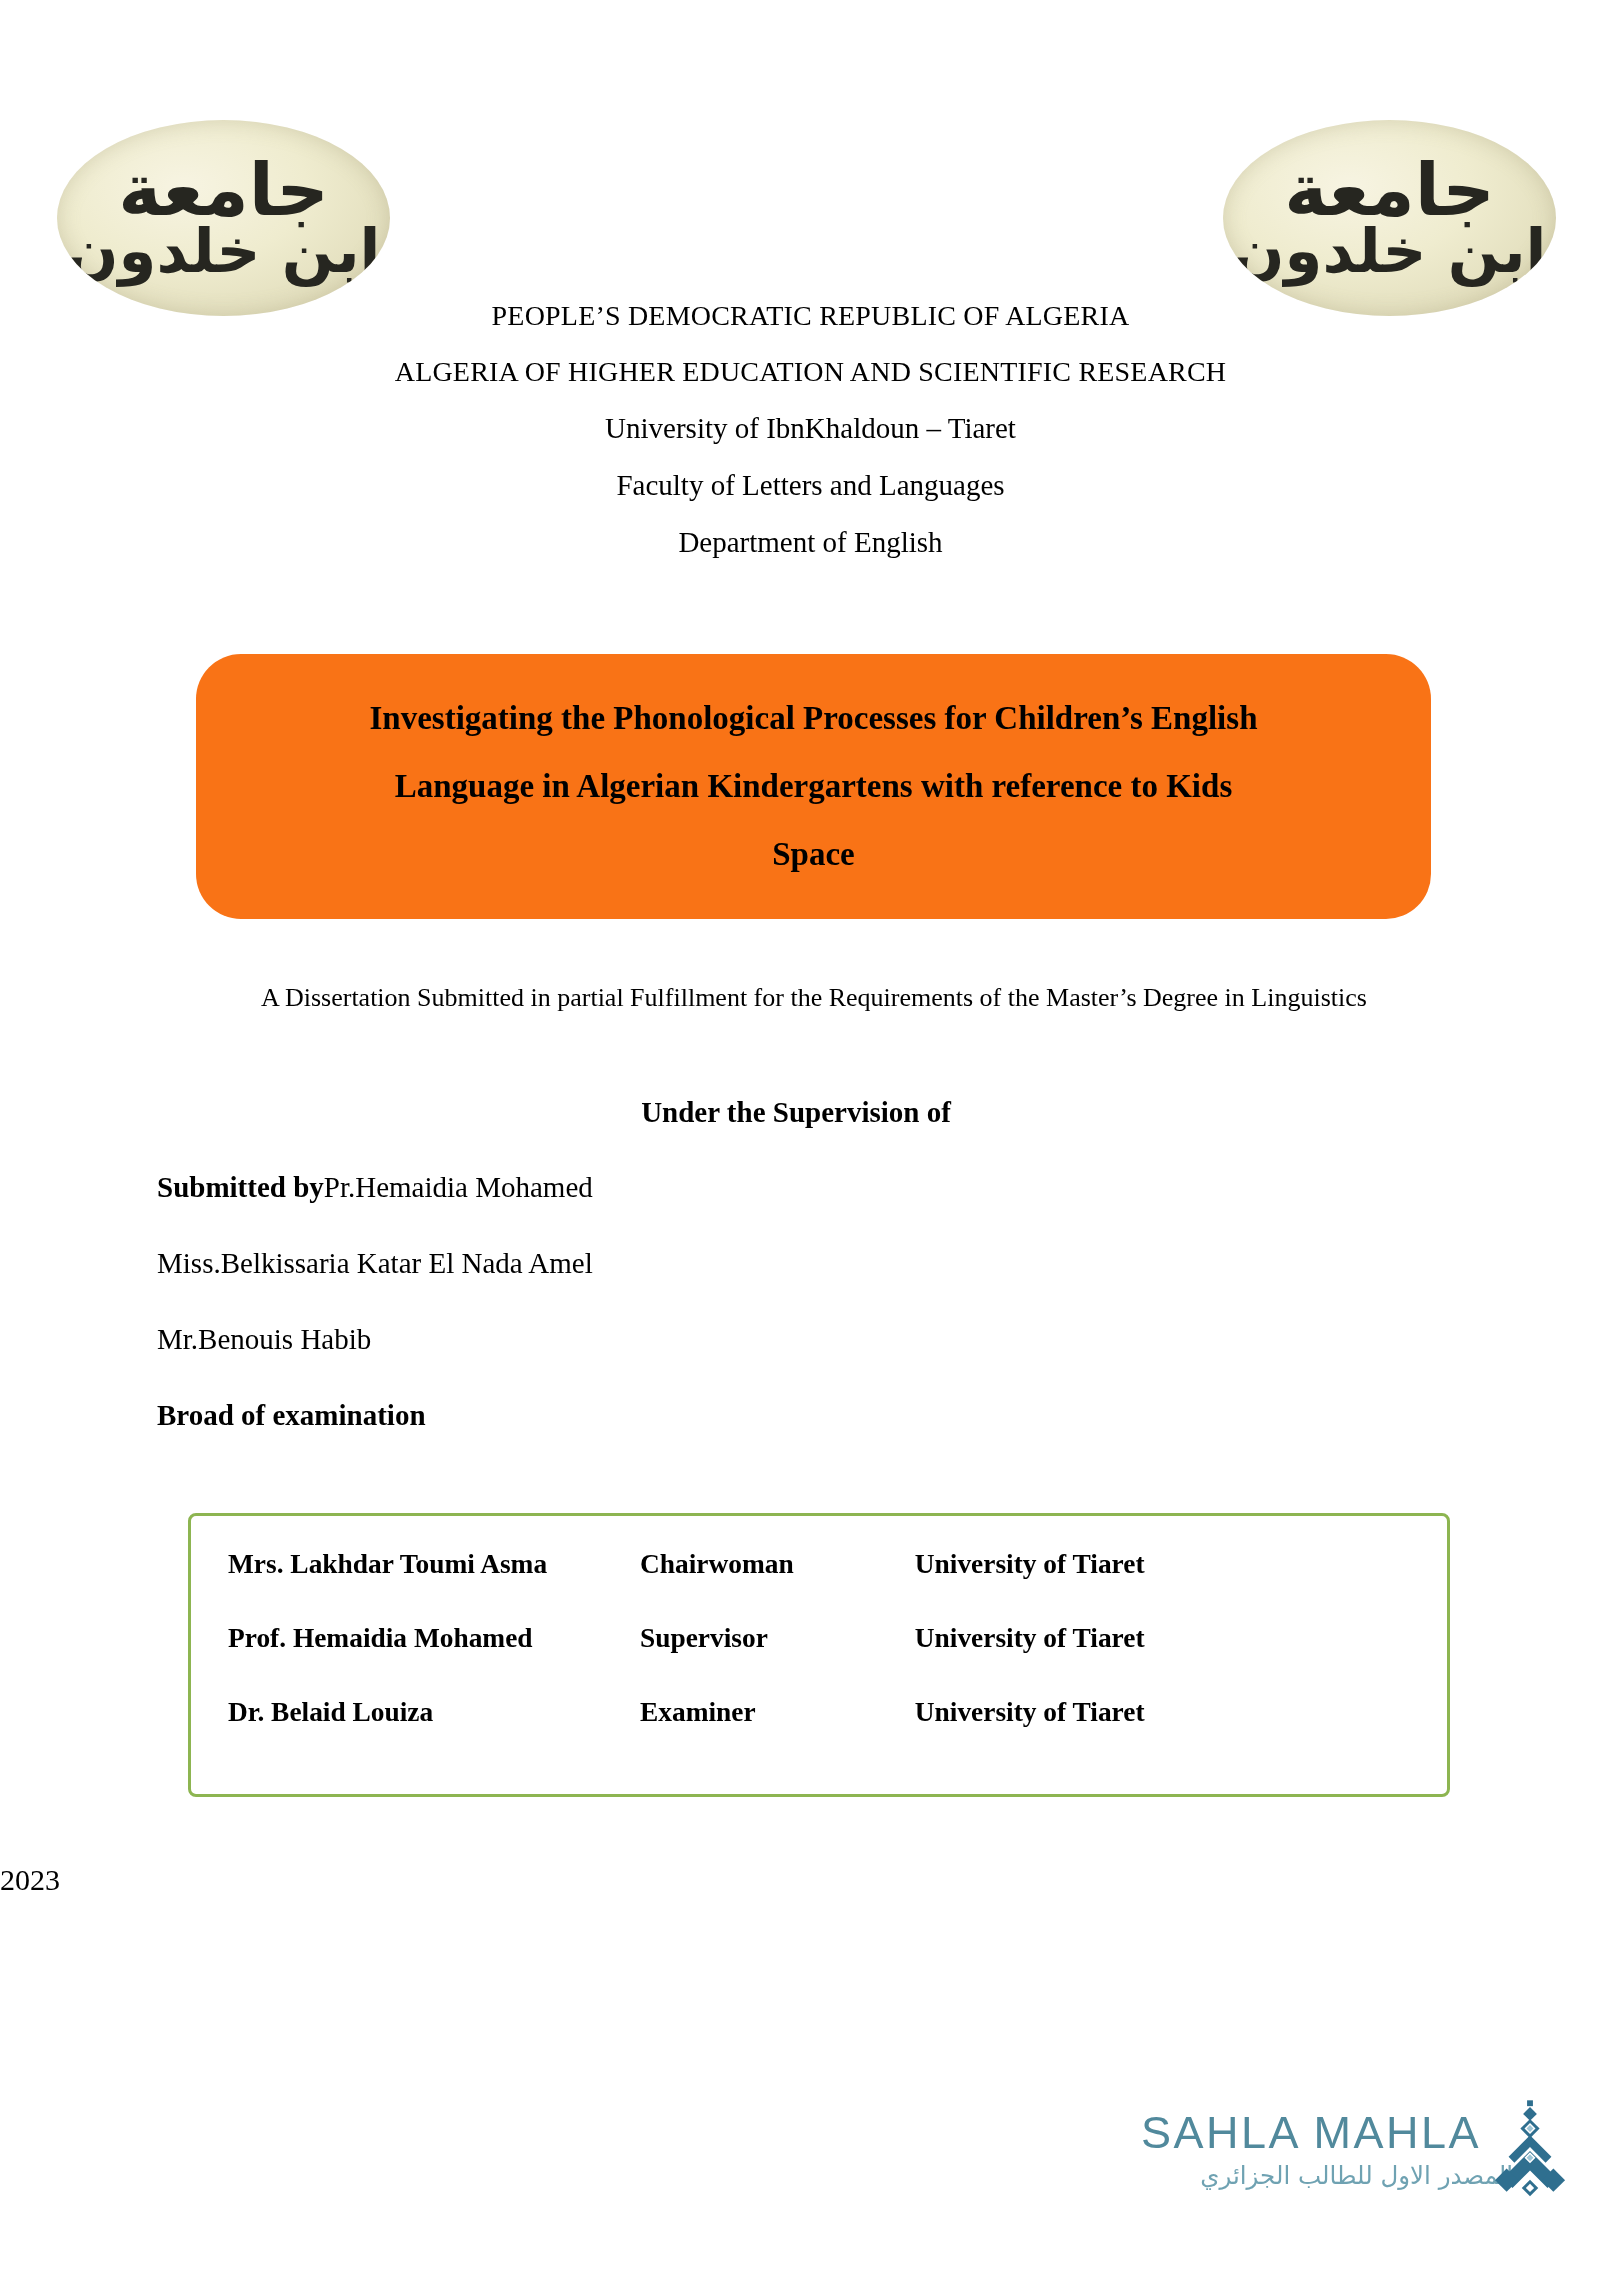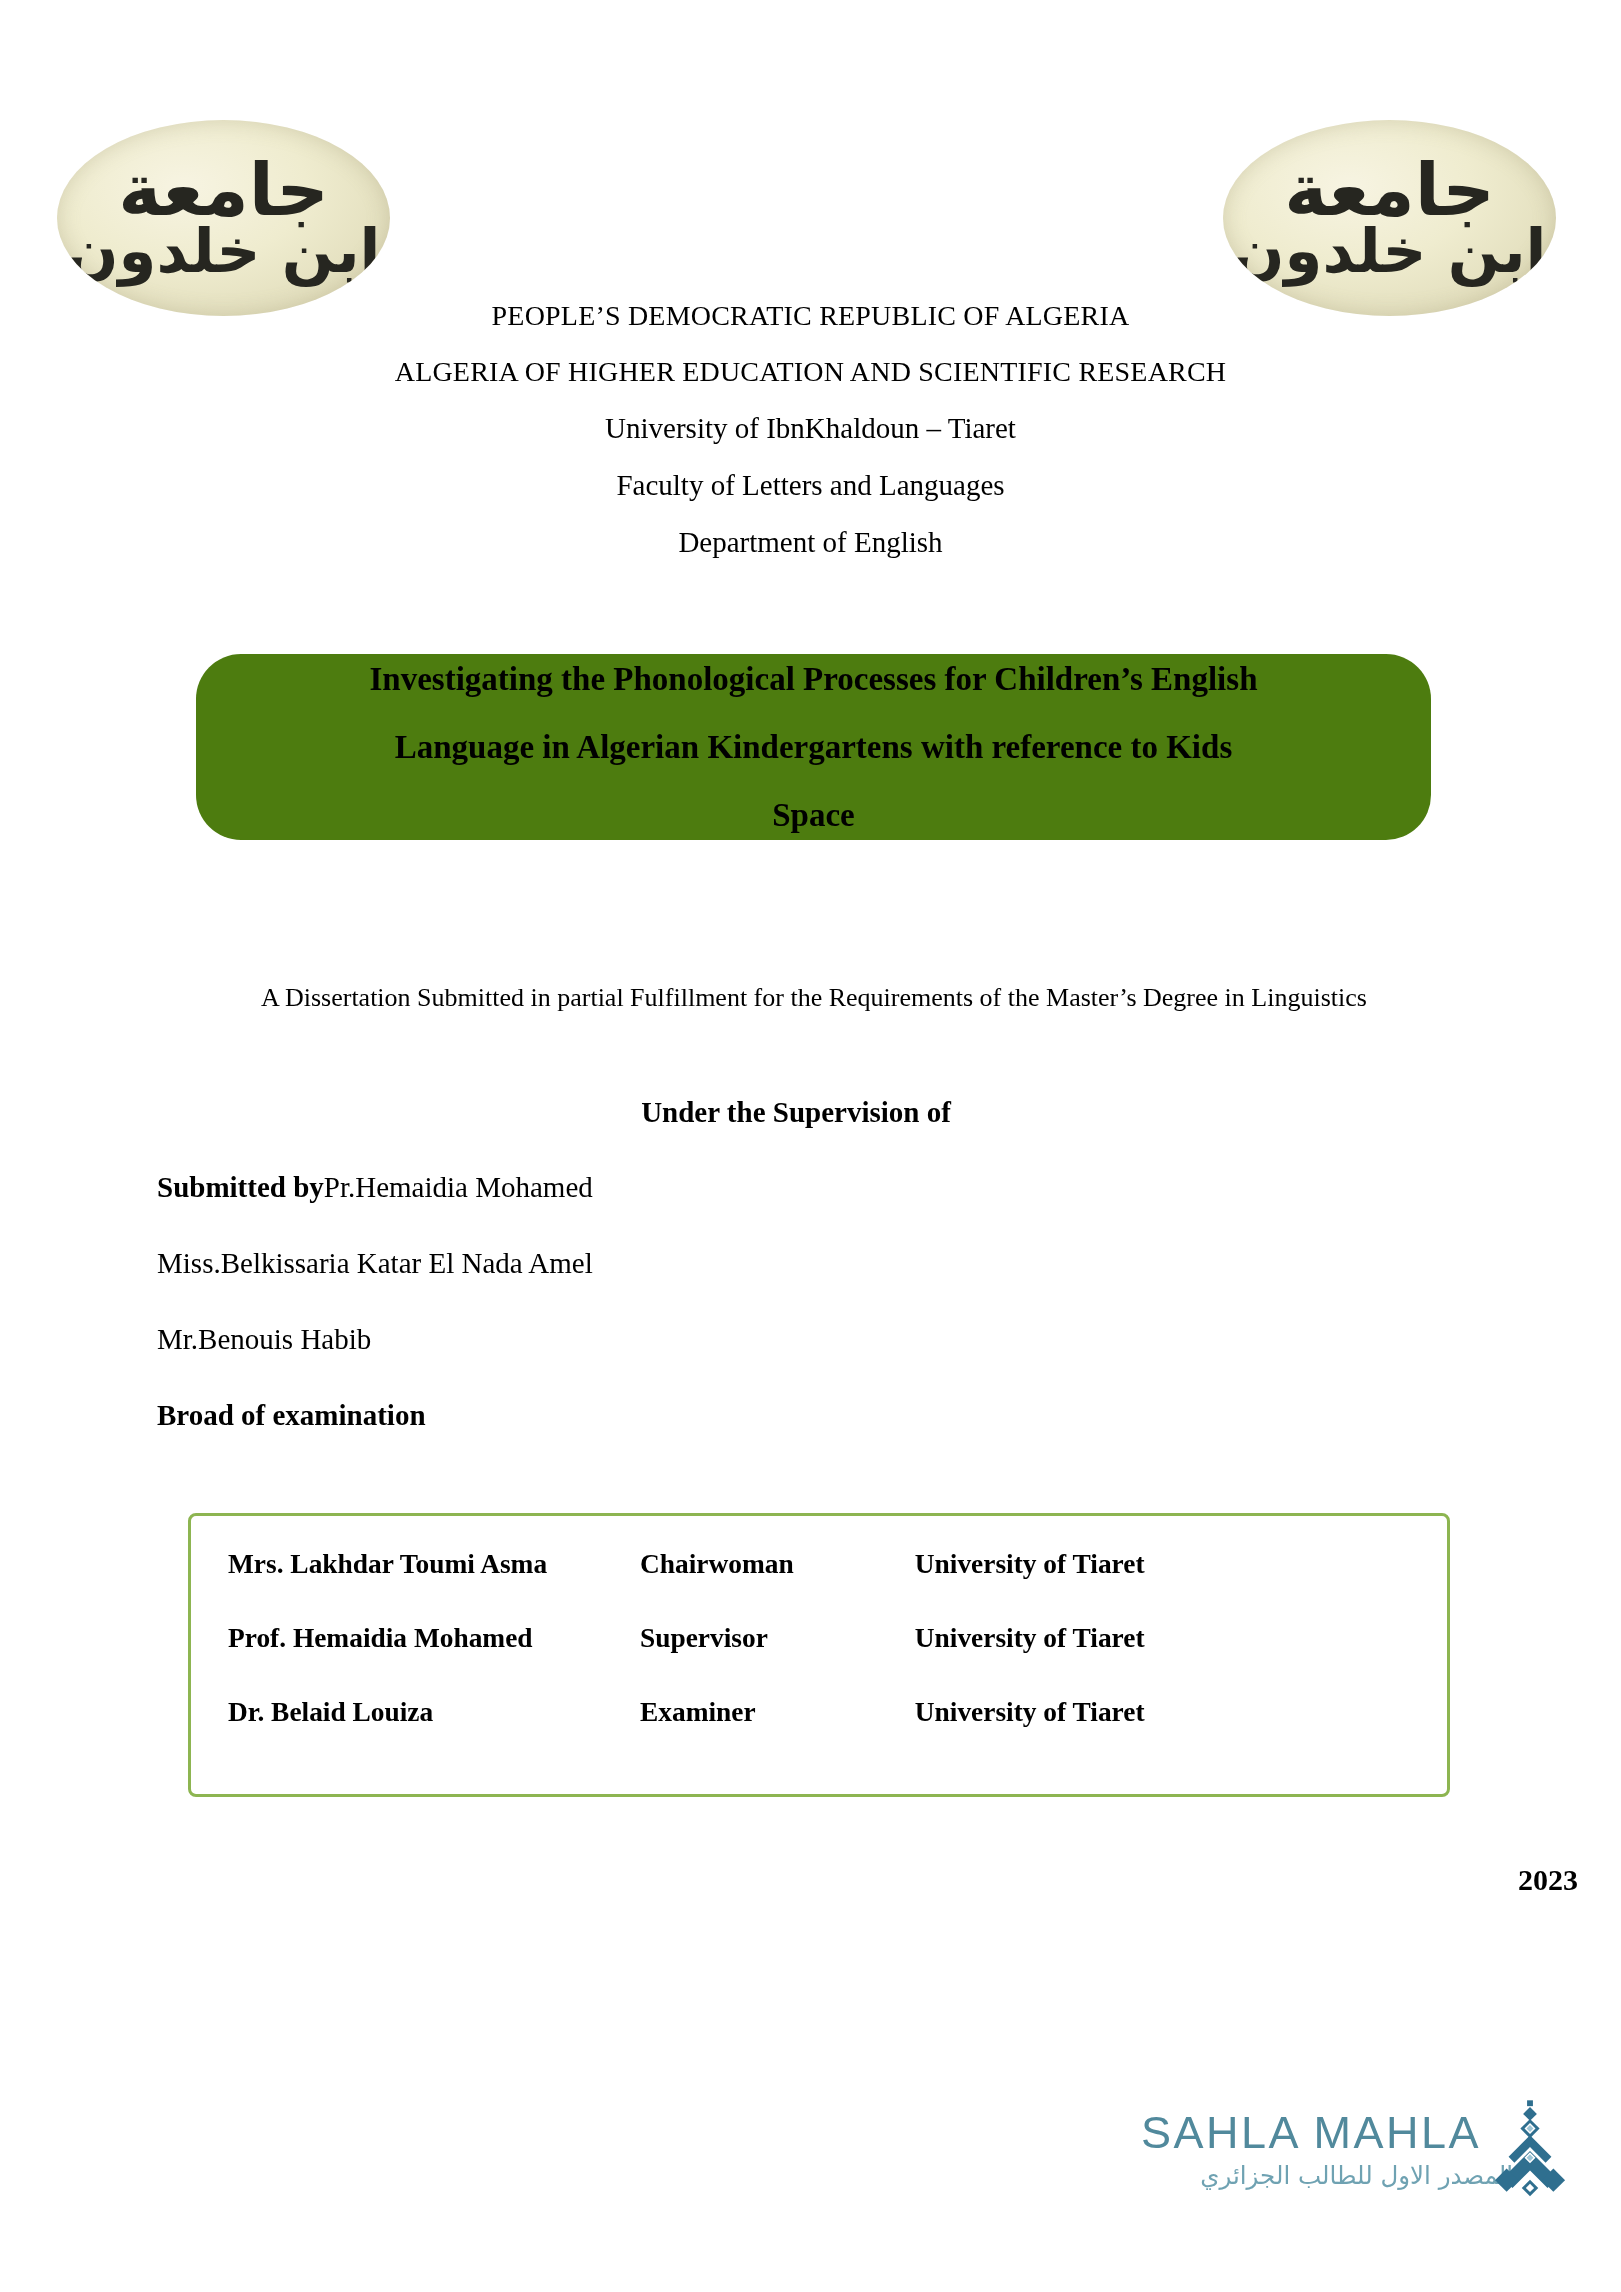--- a/index.html
+++ b/index.html
@@ -63,22 +63,22 @@
   }
   .hdr-line.small-caps { letter-spacing: 0.2px; }
   .hdr-line.l3, .hdr-line.l4, .hdr-line.l5 { font-size: 29px; }
 
   
   .title-banner {
     position: absolute;
     left: 196px;
     top: 654px;
     width: 1235px;
-    height: 186px;
-    background: #4d7c0f;
+    height: 265px;
+    background: #f97316;
     border-radius: 45px;
     display: flex;
     flex-direction: column;
     align-items: center;
     justify-content: center;
     box-sizing: border-box;
     padding: 13.7px 33px;
   }
   .title-line {
     font-size: 33px;
@@ -167,24 +167,24 @@
   .board-row:last-child { margin-bottom: 0; }
   .board-c1 { width: 412px; flex: 0 0 412px; }
   .board-c2 { width: 265px; flex: 0 0 265px; }
   .board-c3 { flex: 1 1 auto; text-align: left; padding-left: 9.8px; }
 
   
   .year {
     position: absolute;
     top: 1863px;
     left: 0; right: 0;
-    text-align: right;
+    text-align: left;
     padding-right: 43px;
     font-size: 30px;
-    font-weight: bold;
+    font-weight: normal;
   }
 
   
   .watermark {
     position: absolute;
     left: 1141px;
     top: 2110px;
     width: 412px;
     height: 118px;
   }

